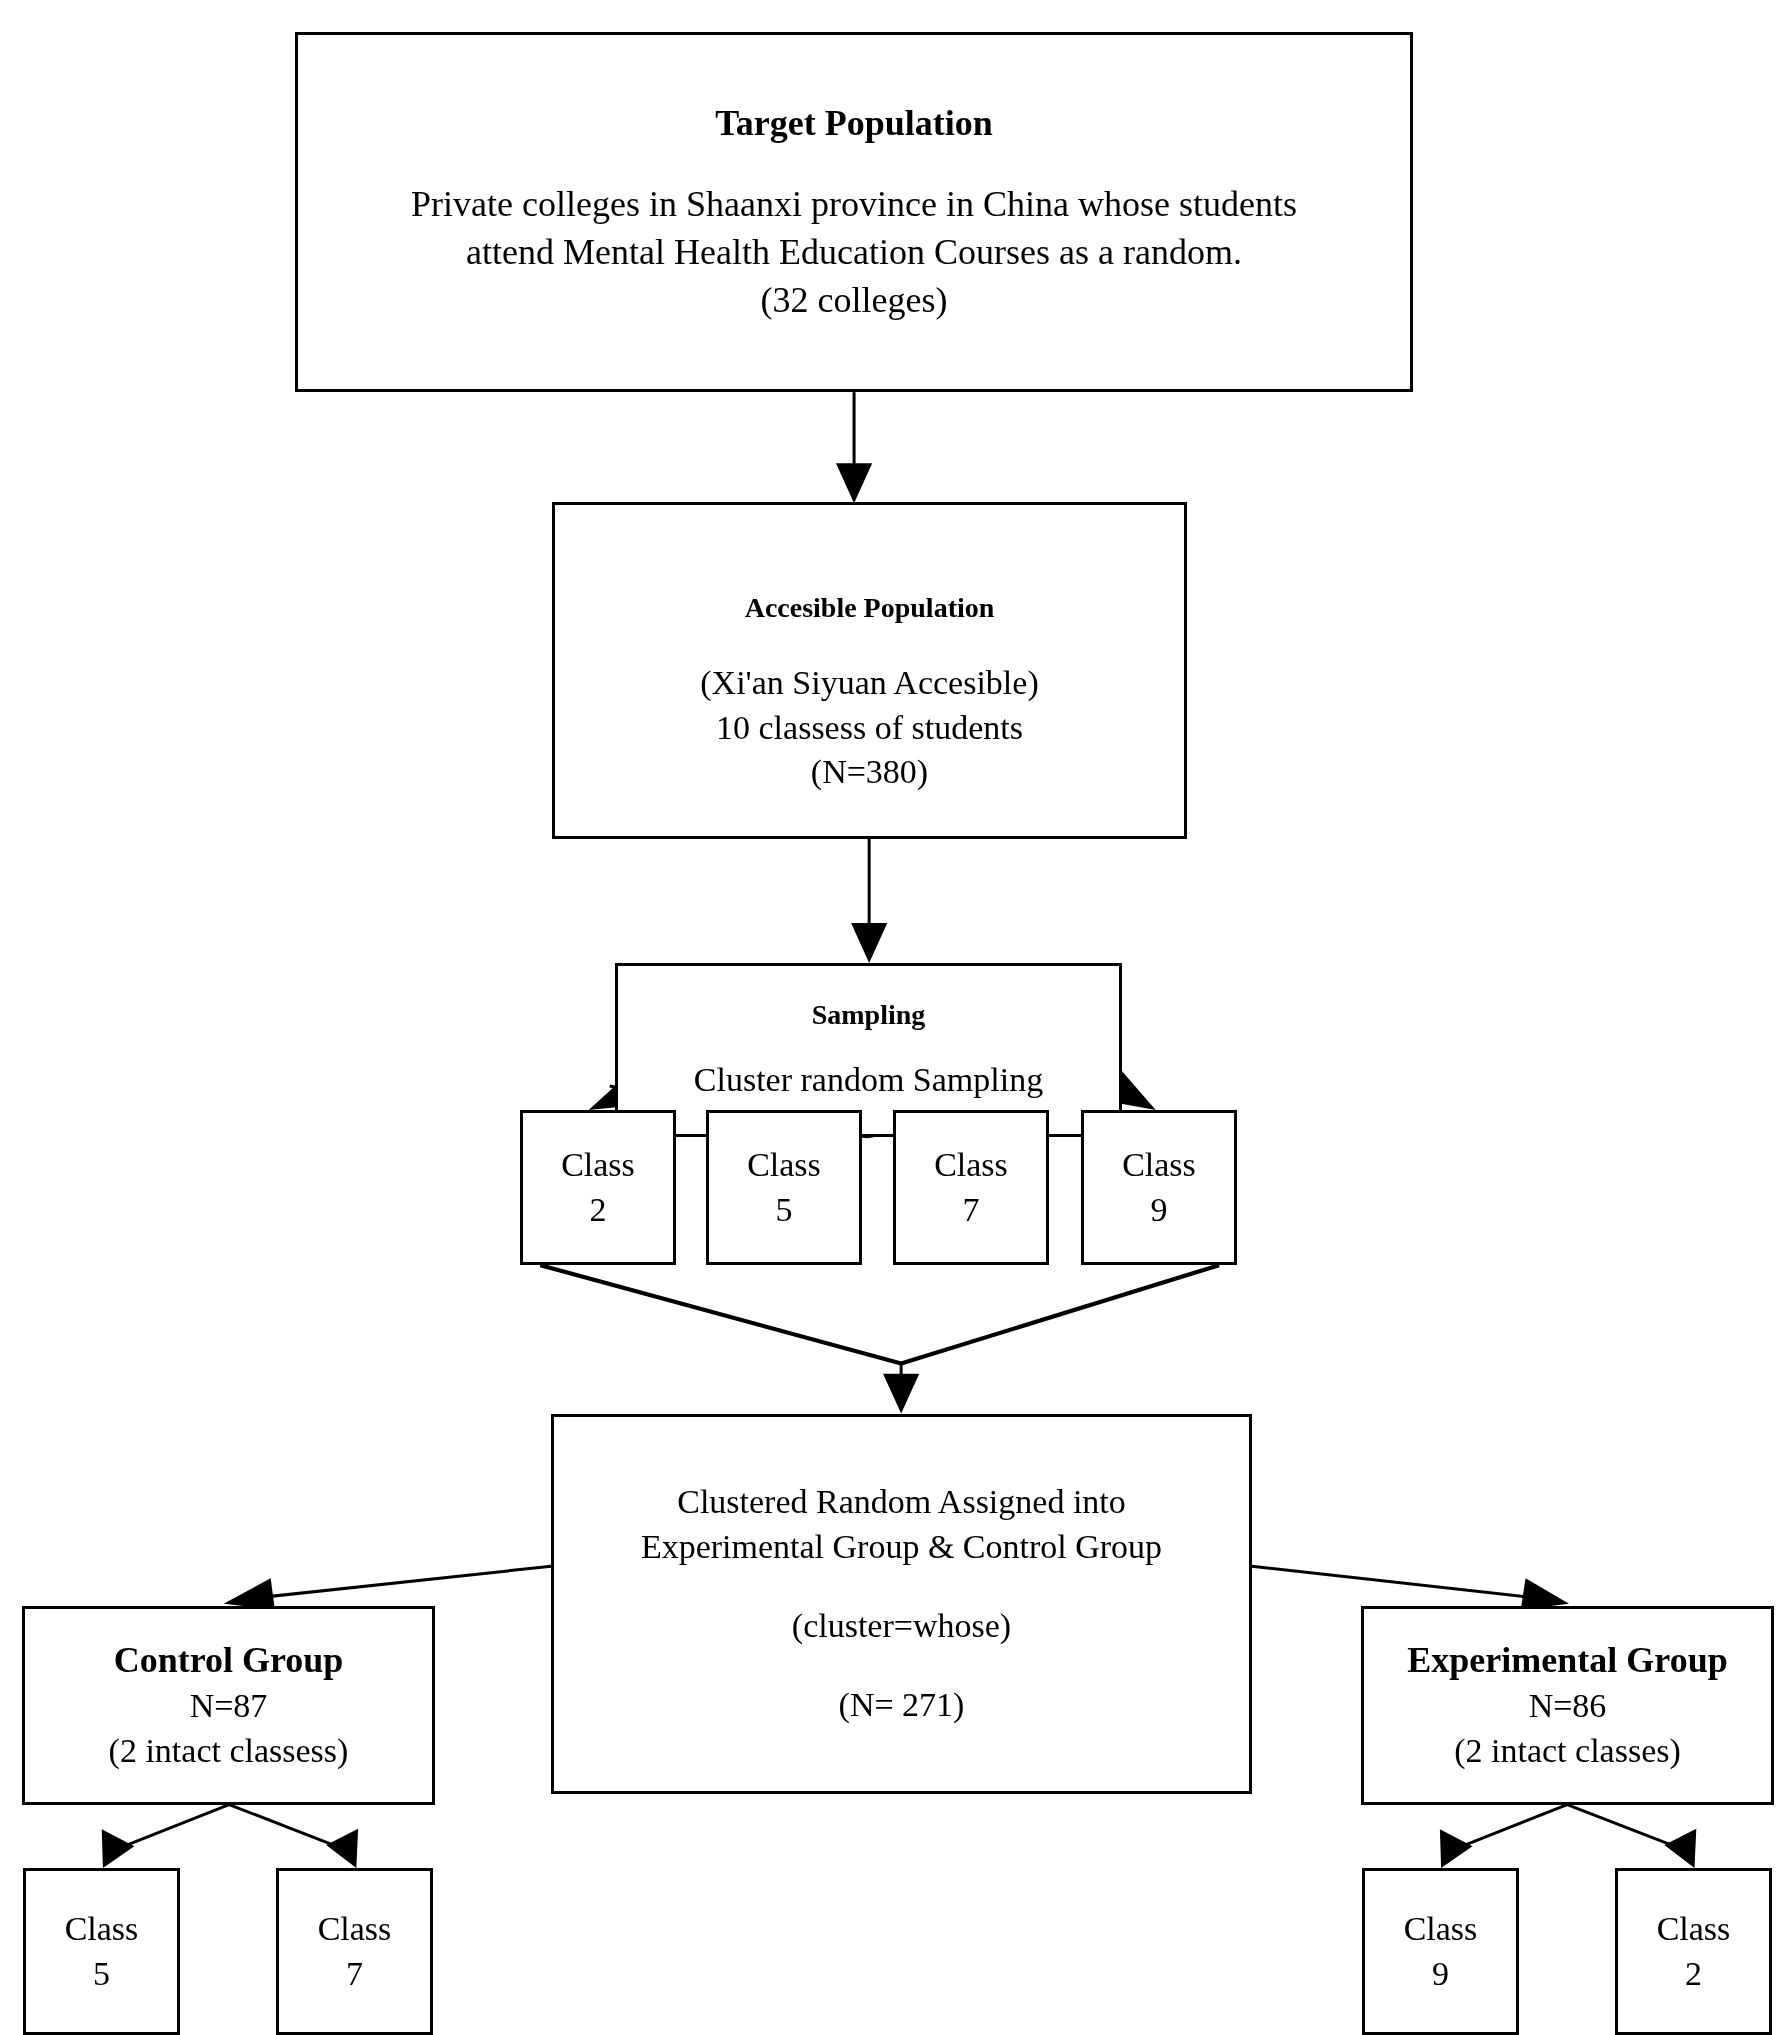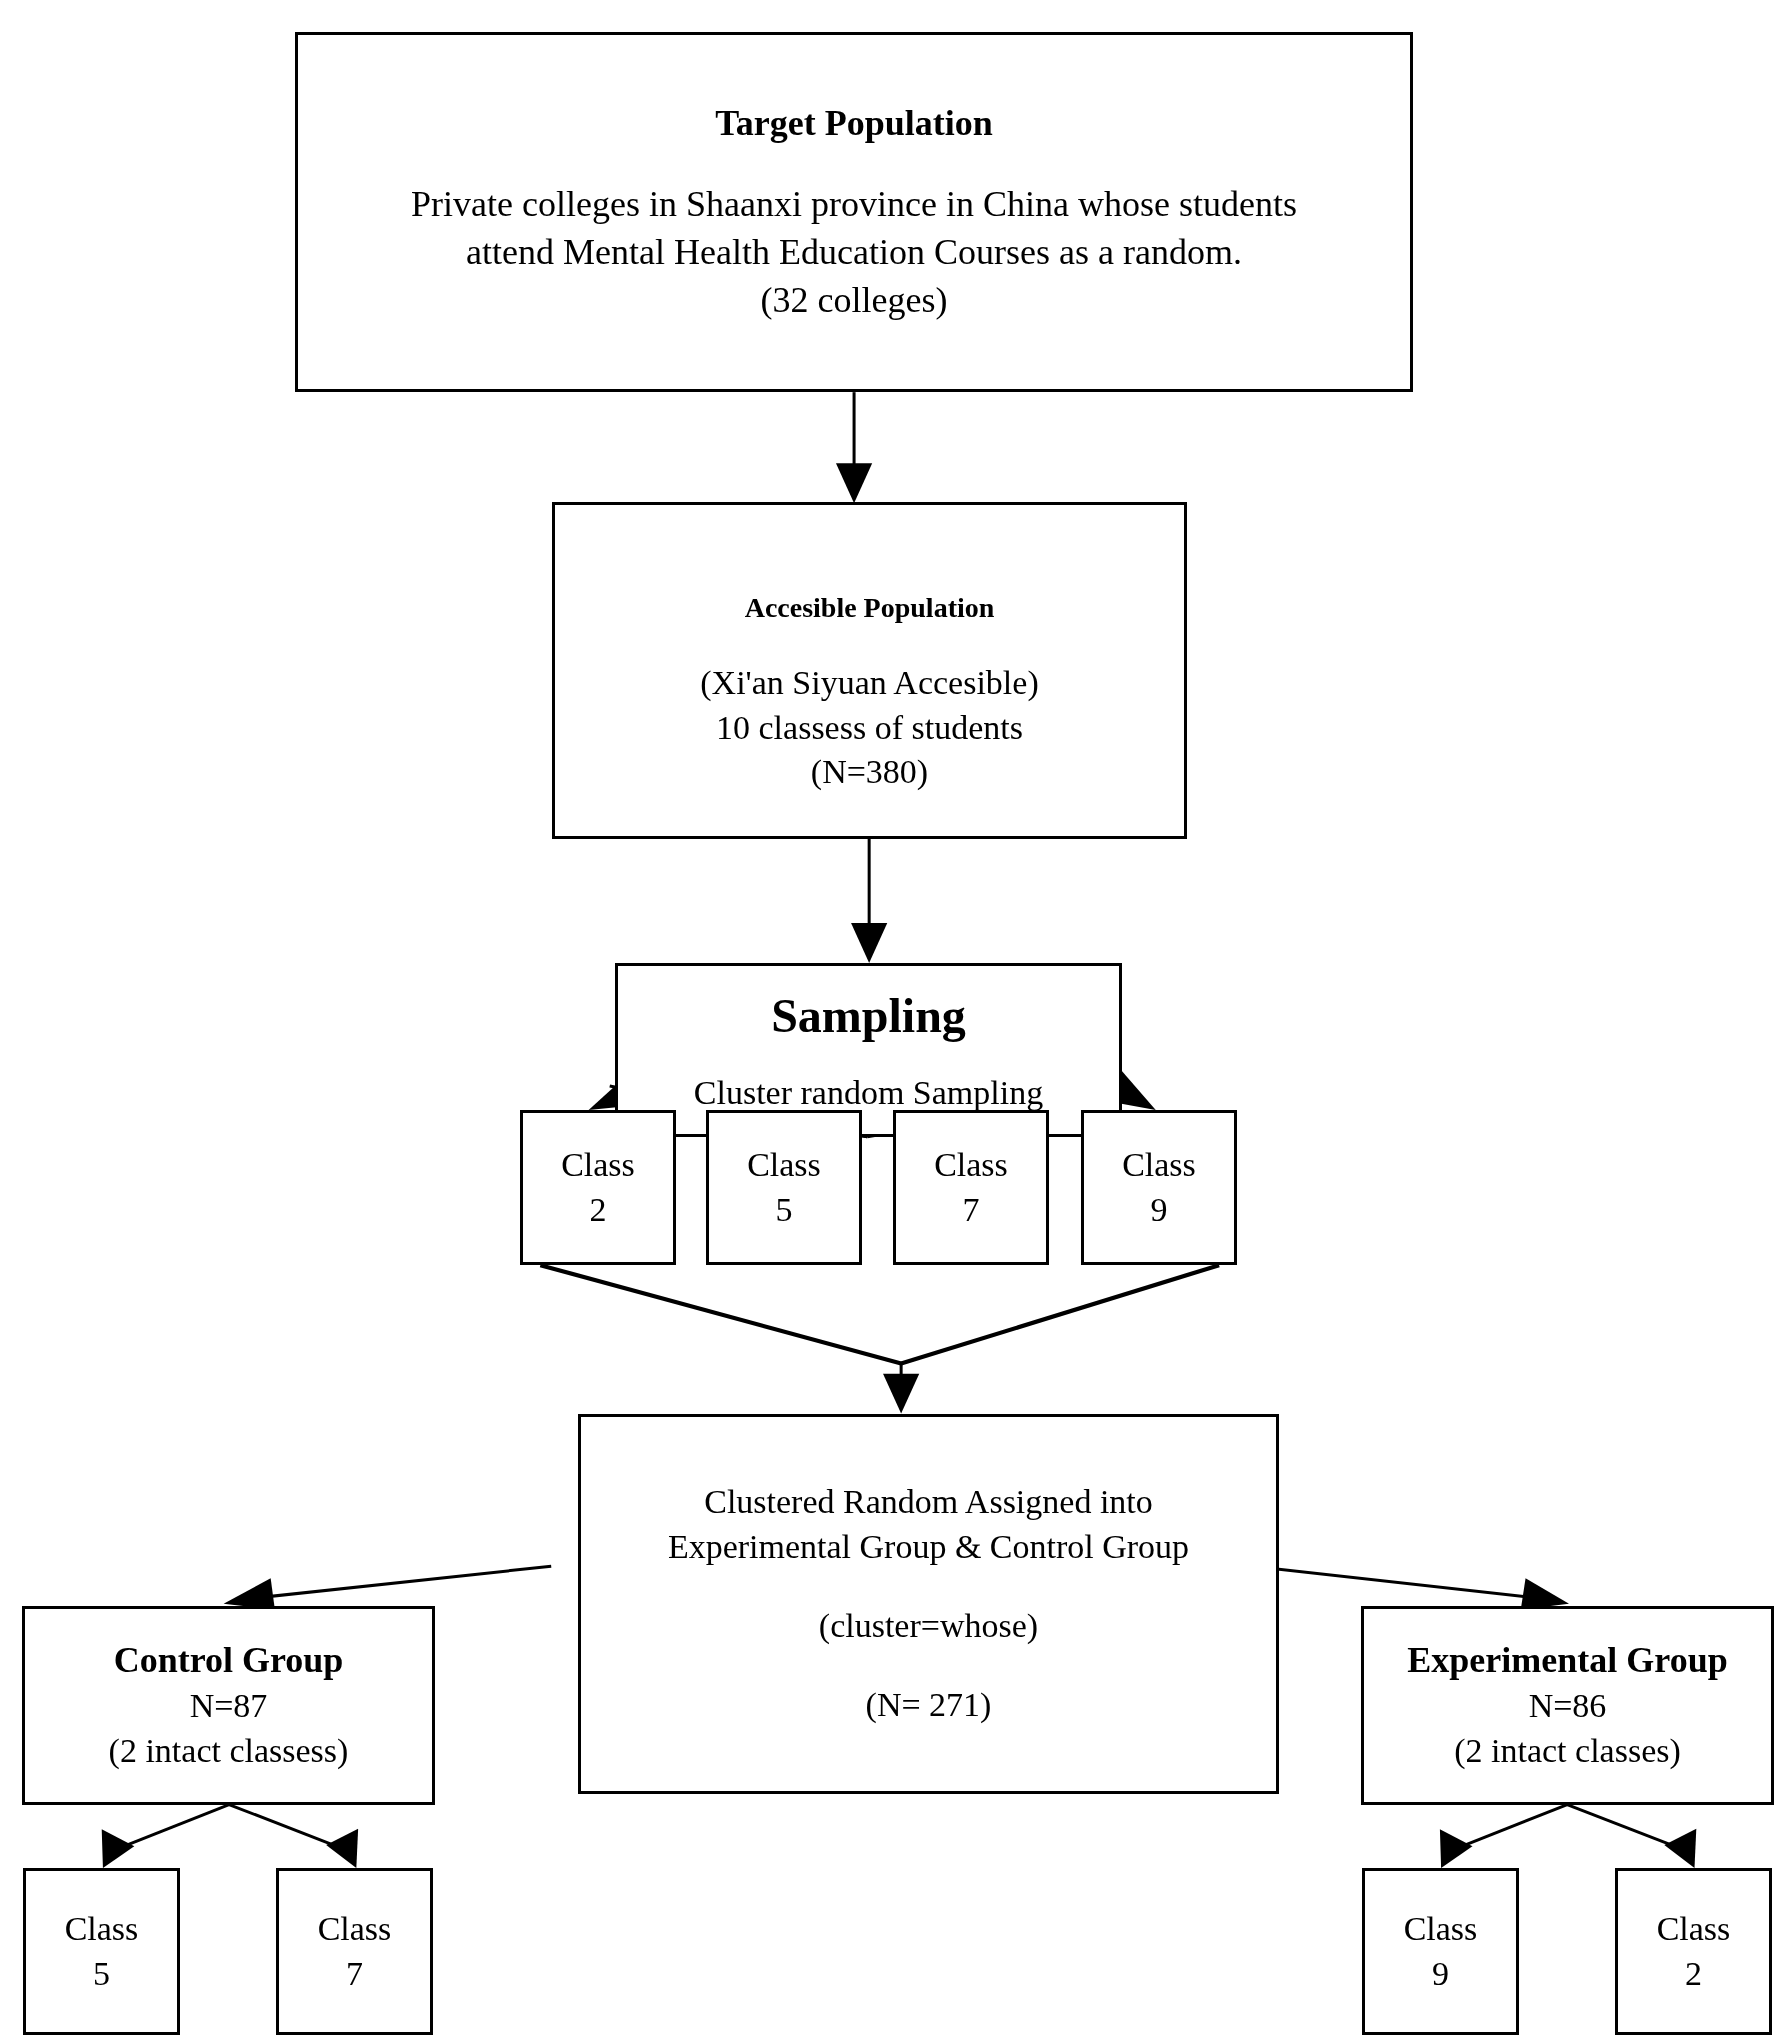--- a/index.html
+++ b/index.html
@@ -59,36 +59,36 @@
     font-size: 34px;
     padding: 0 12px;
   }
   #node-accessible-population .ttl { font-size: 28px; margin-top: 44px; }
 
   
   #node-sampling {
     left: 615px; top: 963px; width: 507px; height: 174px;
     font-size: 34px;
   }
-  #node-sampling .ttl { font-size: 48px; }
+  #node-sampling .ttl { font-size: 28px; }
 
   
   .class-box {
     width: 156px; height: 155px;
     font-size: 34px;
     top: 1110px;
   }
   #node-class-2 { left: 520px; }
   #node-class-5 { left: 706px; }
   #node-class-7 { left: 893px; }
   #node-class-9 { left: 1081px; }
 
   
   #node-assignment {
-    left: 578px; top: 1414px; width: 701px; height: 380px;
+    left: 551px; top: 1414px; width: 701px; height: 380px;
     font-size: 34px;
     padding: 0 8.4px;
   }
 
   
   #node-control-group {
     left: 22px; top: 1606px; width: 413px; height: 199px;
     font-size: 34px;
   }
   #node-control-group .ttl { font-size: 36px; }

